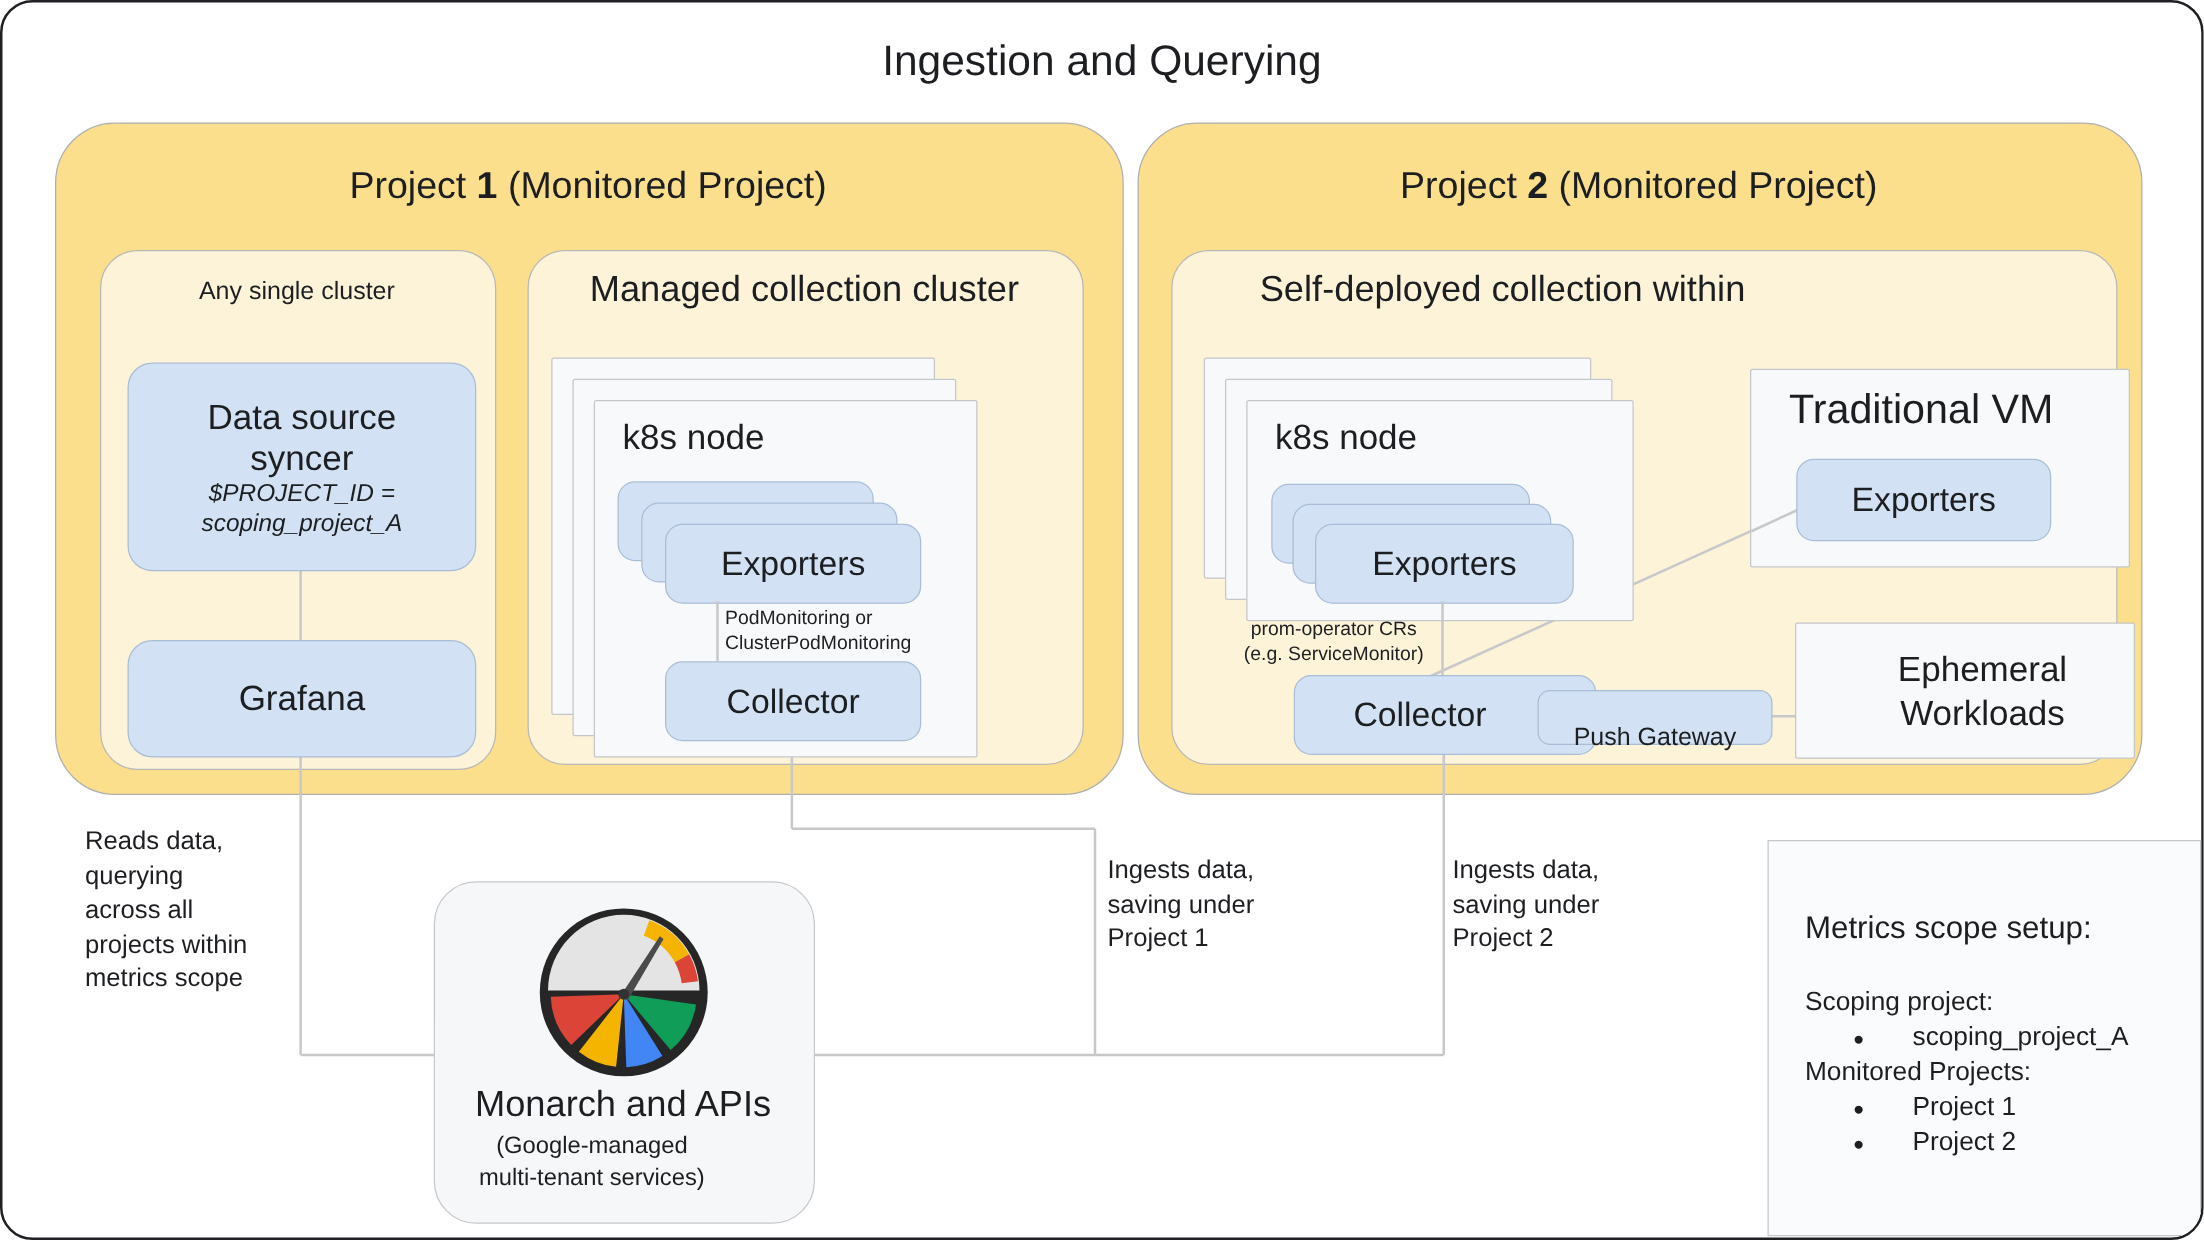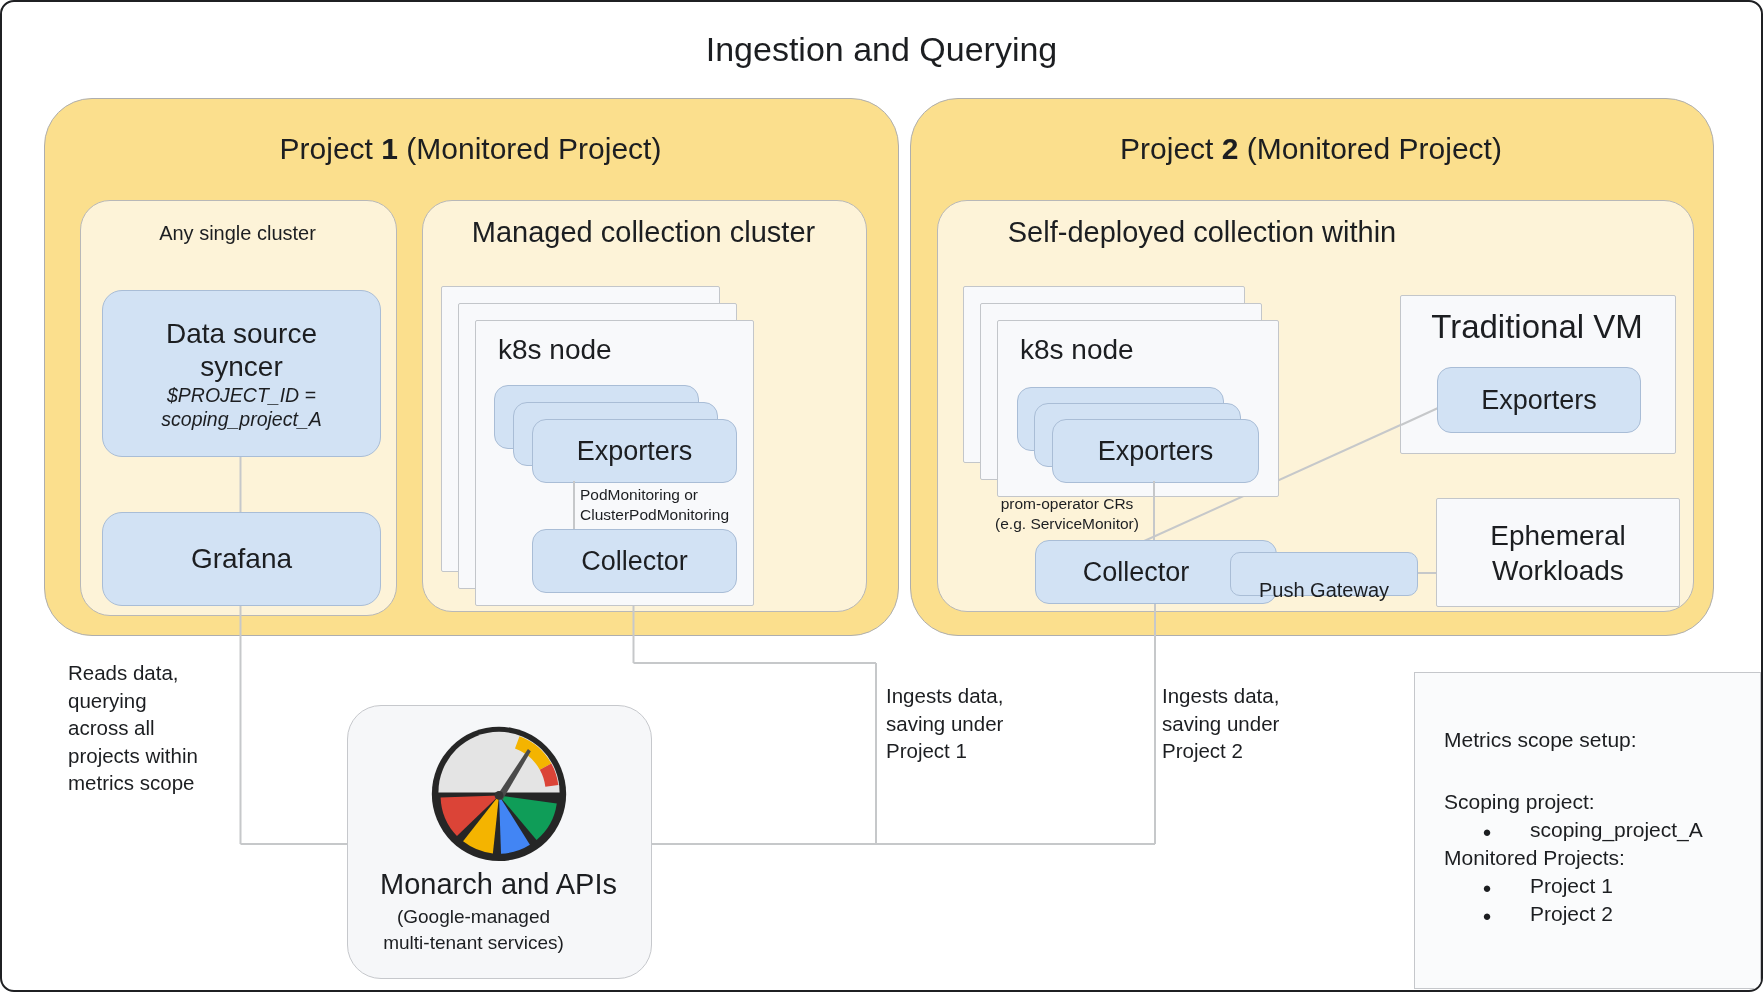--- a/index.html
+++ b/index.html
@@ -1,25 +1,25 @@
 <!DOCTYPE html>
 <html><head>
 <meta charset="utf-8">
 <style>
   html,body{margin:0;padding:0;background:#ffffff;}
   .canvas{
     position:relative;width:1759px;height:988px;background:#ffffff;
-    border:2px solid #1f2023;border-radius:14px;overflow:hidden;
+    border:2px solid #1f2023;border-radius:26px;overflow:hidden;
     font-family:"Liberation Sans", sans-serif;color:#1c1e21;
   }
   .abs{position:absolute;}
   .yellow-outer{position:absolute;background:#FBDF8D;border:1.5px solid #aeaeae;border-radius:48px;}
   .yellow-inner{position:absolute;background:#FDF3D8;border:1.5px solid #b8b8b8;border-radius:30px;}
   .blue-box{position:absolute;background:#D2E2F4;border:1.5px solid #A9BDD6;display:flex;align-items:center;justify-content:center;}
-  .node-box{position:absolute;background:#F8F9FB;border:1.5px solid #C3C6CA;border-radius:2px;}
+  .node-box{position:absolute;background:#F8F9FB;border:1.5px solid #C3C6CA;border-radius:2px;padding-left:28px;}
   .t{position:absolute;white-space:nowrap;}
   .tc{text-align:center;white-space:normal;}
   .pre{white-space:pre-line;}
   .it{font-style:italic;}
   .svgline{position:absolute;left:0;top:0;pointer-events:none;}
   .flexc{display:flex;flex-direction:column;align-items:center;justify-content:center;}
   .metrics-box{position:absolute;background:#FAFBFC;border:1.5px solid #C5C7CB;}
   .mbullet{display:inline-block;width:86px;text-align:center;}
 </style>
 </head>
@@ -151,21 +151,21 @@
 projects within
 metrics scope</div>
   <div class="t pre" style="left:884px;top:680px;font-size:20.5px;line-height:27.5px;white-space:pre-line;">Ingests data,
 saving under
 Project 1</div>
   <div class="t pre" style="left:1160px;top:680px;font-size:20.5px;line-height:27.5px;white-space:pre-line;">Ingests data,
 saving under
 Project 2</div>
 
   <div class="metrics-box" style="left:1412px;top:670px;width:345px;height:315px;"></div>
-  <div class="t" style="left:1442px;top:726px;font-size:21px;">Metrics scope setup:</div>
+  <div class="t" style="left:1442px;top:726px;font-size:25px;">Metrics scope setup:</div>
   <div class="t" style="left:1442px;top:788px;font-size:21px;">Scoping project:</div>
   <div class="t" style="left:1442px;top:816px;font-size:21px;">
     <span class="mbullet" style="font-size:15px;">●</span><span>scoping_project_A</span>
   </div>
   <div class="t" style="left:1442px;top:844px;font-size:21px;">Monitored Projects:</div>
   <div class="t" style="left:1442px;top:872px;font-size:21px;">
     <span class="mbullet" style="font-size:15px;">●</span><span>Project 1</span>
   </div>
   <div class="t" style="left:1442px;top:900px;font-size:21px;">
     <span class="mbullet" style="font-size:15px;">●</span><span>Project 2</span>

